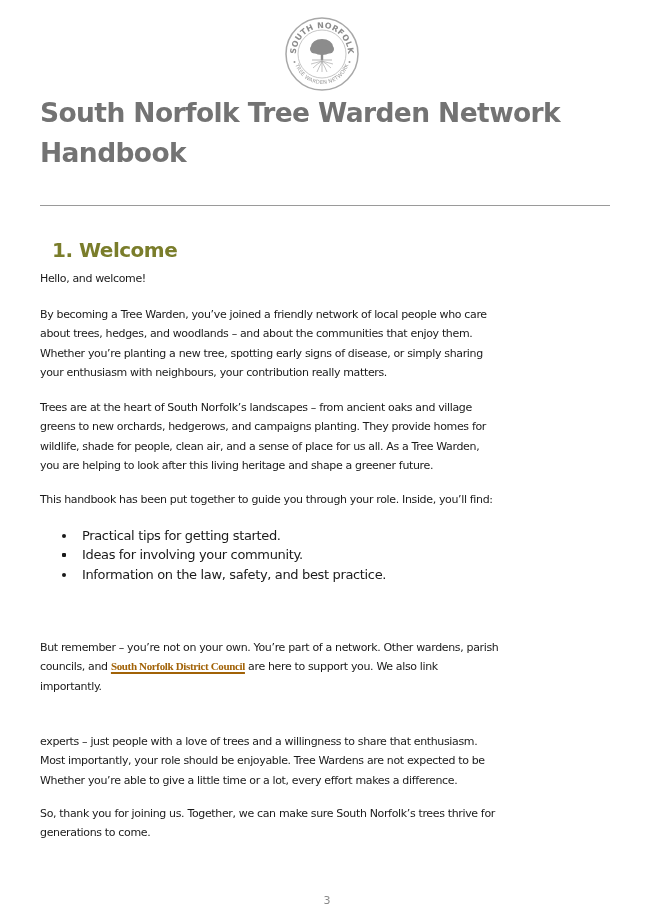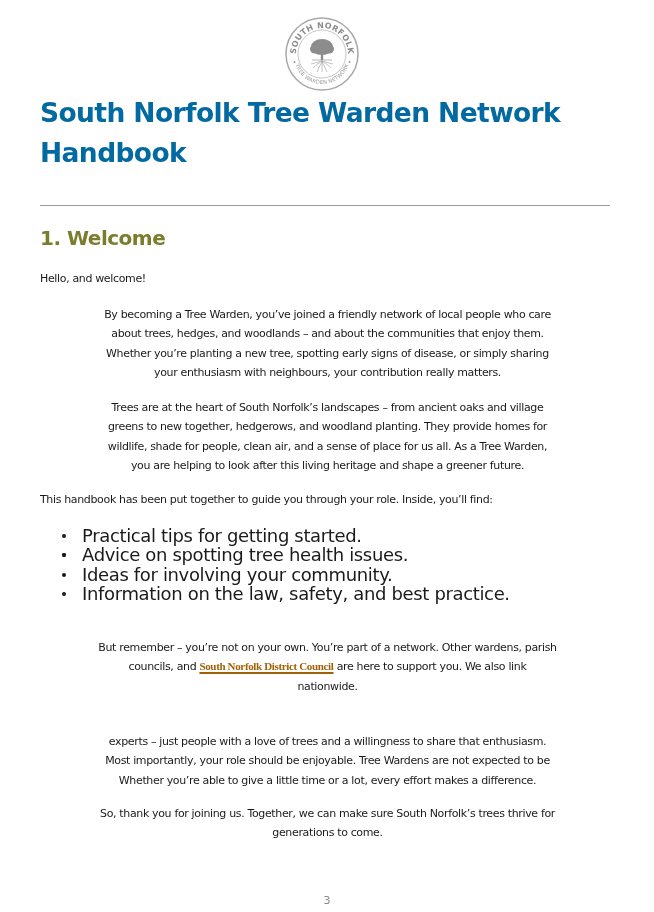--- a/index.html
+++ b/index.html
@@ -31,68 +31,68 @@
     .title {
       position: absolute;
       left: 40px;
       top: 93px;
       width: 580px;
       margin: 0;
       font-family: "DejaVu Sans", sans-serif;
       font-weight: bold;
       font-size: 26.5px;
       line-height: 40px;
-      color: #0369a1;
+      color: #737373;
       letter-spacing: -0.6px;
     }
     .rule {
       position: absolute;
       left: 40px;
       top: 205px;
       width: 570px;
       height: 0;
       border-top: 1px solid #9a9a9a;
     }
     .h2 {
       position: absolute;
       left: 40px;
       top: 224px;
-      margin: 0;
+      margin: 12px;
       font-family: "DejaVu Sans", sans-serif;
       font-weight: bold;
       font-size: 20px;
       line-height: 28px;
       color: #7a7d2b;
       letter-spacing: -0.5px;
     }
     .body-text {
       position: absolute;
       left: 40px;
       width: 575px;
       margin: 0;
       font-family: "DejaVu Sans", sans-serif;
       font-size: 11px;
       line-height: 19.3px;
       color: #1a1a1a;
       letter-spacing: -0.35px;
     }
-    .body-text .line { display: block; white-space: nowrap; text-align: center; }
+    .body-text .line { display: block; white-space: nowrap; }
     .p-hello { top: 269px; }
     .p1 { top: 305px; }
     .p2 { top: 398px; }
     .p3 { top: 490px; }
     .bullets {
       position: absolute;
       left: 60px;
       top: 526px;
       margin: 0;
       padding: 0;
       list-style: none;
       font-family: "DejaVu Sans", sans-serif;
-      font-size: 18px;
+      font-size: 13px;
       line-height: 19.3px;
       color: #1a1a1a;
       letter-spacing: -0.35px;
     }
     .bullets li {
       position: relative;
       padding-left: 22px;
       white-space: nowrap;
     }
     .bullets li .dot {
@@ -180,39 +180,39 @@
 
   <p class="body-text p1">
     <span class="line">By becoming a Tree Warden, you’ve joined a friendly network of local people who care</span>
     <span class="line">about trees, hedges, and woodlands – and about the communities that enjoy them.</span>
     <span class="line">Whether you’re planting a new tree, spotting early signs of disease, or simply sharing</span>
     <span class="line">your enthusiasm with neighbours, your contribution really matters.</span>
   </p>
 
   <p class="body-text p2">
     <span class="line">Trees are at the heart of South Norfolk’s landscapes – from ancient oaks and village</span>
-    <span class="line">greens to new together, hedgerows, and woodland planting. They provide homes for</span>
+    <span class="line">greens to new orchards, hedgerows, and campaigns planting. They provide homes for</span>
     <span class="line">wildlife, shade for people, clean air, and a sense of place for us all. As a Tree Warden,</span>
     <span class="line">you are helping to look after this living heritage and shape a greener future.</span>
   </p>
 
   <p class="body-text p3">This handbook has been put together to guide you through your role. Inside, you’ll find:</p>
 
   <ul class="bullets">
     <li><span class="dot"></span><span>Practical tips for getting started.</span></li>
     <li><span class="dot"></span></li>
-    <li><span class="dot"></span><span>Advice on spotting tree health issues.</span></li>
+    <li><span class="dot"></span></li>
     <li><span class="dot"></span><span>Ideas for involving your community.</span></li>
     <li><span class="dot"></span><span>Information on the law, safety, and best practice.</span></li>
   </ul>
 
   <p class="body-text p4">
     <span class="line">But remember – you’re not on your own. You’re part of a network. Other wardens, parish</span>
     <span class="line"><span>councils, and </span><a class="link">South Norfolk District Council</a><span> are here to support you. We also link</span></span>
-    <span class="line">nationwide.</span>
+    <span class="line">importantly.</span>
   </p>
 
   <p class="body-text p5">
     <span class="line">experts – just people with a love of trees and a willingness to share that enthusiasm.</span>
     <span class="line">Most importantly, your role should be enjoyable. Tree Wardens are not expected to be</span>
     <span class="line">Whether you’re able to give a little time or a lot, every effort makes a difference.</span>
   </p>
 
   <p class="body-text p6">
     <span class="line">So, thank you for joining us. Together, we can make sure South Norfolk’s trees thrive for</span>

